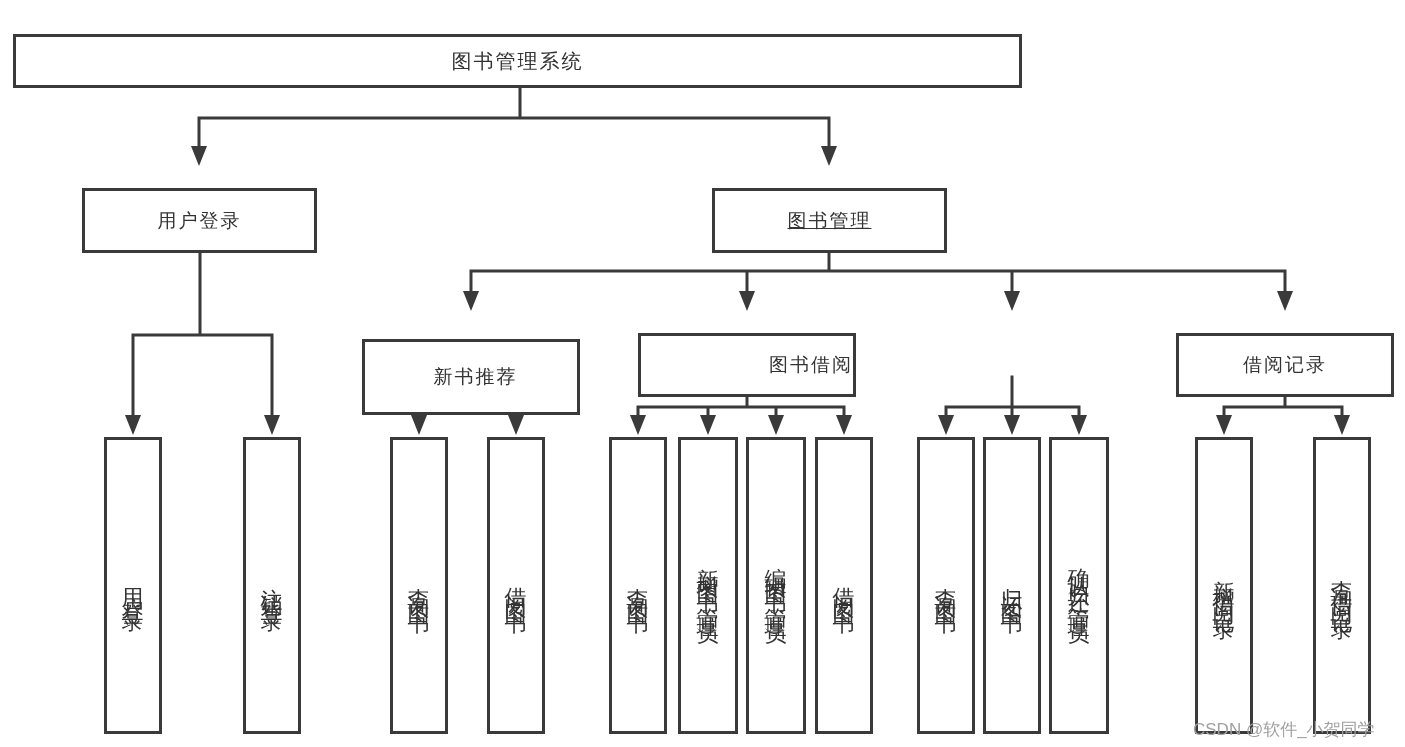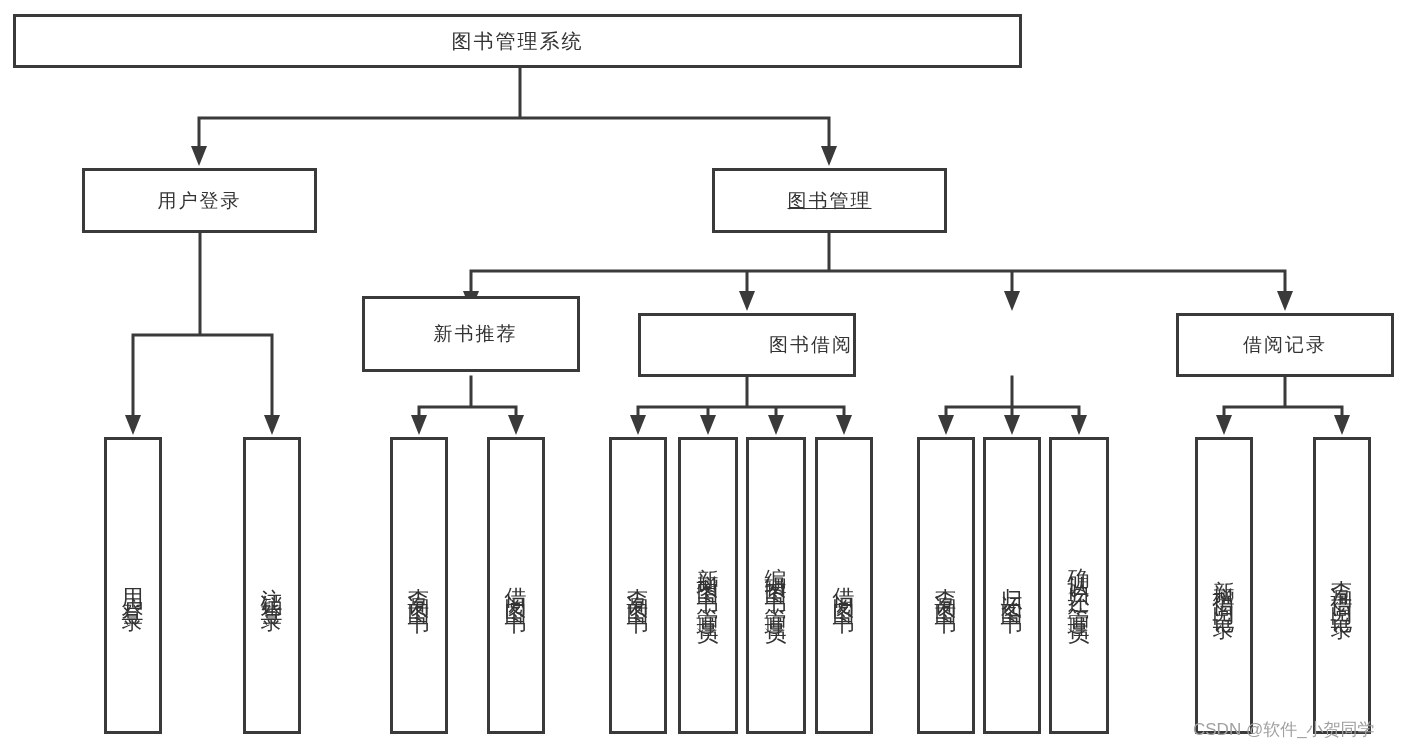--- a/index.html
+++ b/index.html
@@ -21,20 +21,21 @@
     position: absolute;
     background: #ffffff;
     border: 3px solid #3a3a3a;
     display: flex;
     align-items: center;
     justify-content: center;
     color: #333333;
     font-size: 19px;
     letter-spacing: 2px;
     white-space: nowrap;
+    margin-top: 20px;
   }
   .root-box { font-size: 20px; }
   .vbox {
     position: absolute;
     background: #ffffff;
     border: 3px solid #3a3a3a;
     display: flex;
     align-items: center;
     justify-content: center;
   }
@@ -107,21 +108,21 @@
     <span>图书管理系统</span>
   </div>
 
   <div class="hbox" style="left:82px; top:168px; width:235px; height:65px;">
     <span>用户登录</span>
   </div>
   <div class="hbox" style="left:712px; top:168px; width:235px; height:65px;text-decoration:underline;">
     <span>图书管理</span>
   </div>
 
-  <div class="hbox" style="left:362px; top:296px; width:218px; height:76px;padding-left:9px;">
+  <div class="hbox" style="left:362px; top:319px; width:218px; height:76px;padding-left:9px;">
     <span>新书推荐</span>
   </div>
   <div class="hbox" style="left:638px; top:313px; width:218px; height:64px;justify-content:flex-end;">
     <span>图书借阅</span>
   </div>
   <div class="hbox" style="left:1176px; top:313px; width:218px; height:64px;">
     <span>借阅记录</span>
   </div>
 
   <div class="vbox" style="left:104px; top:437px; width:58px; height:297px;">

